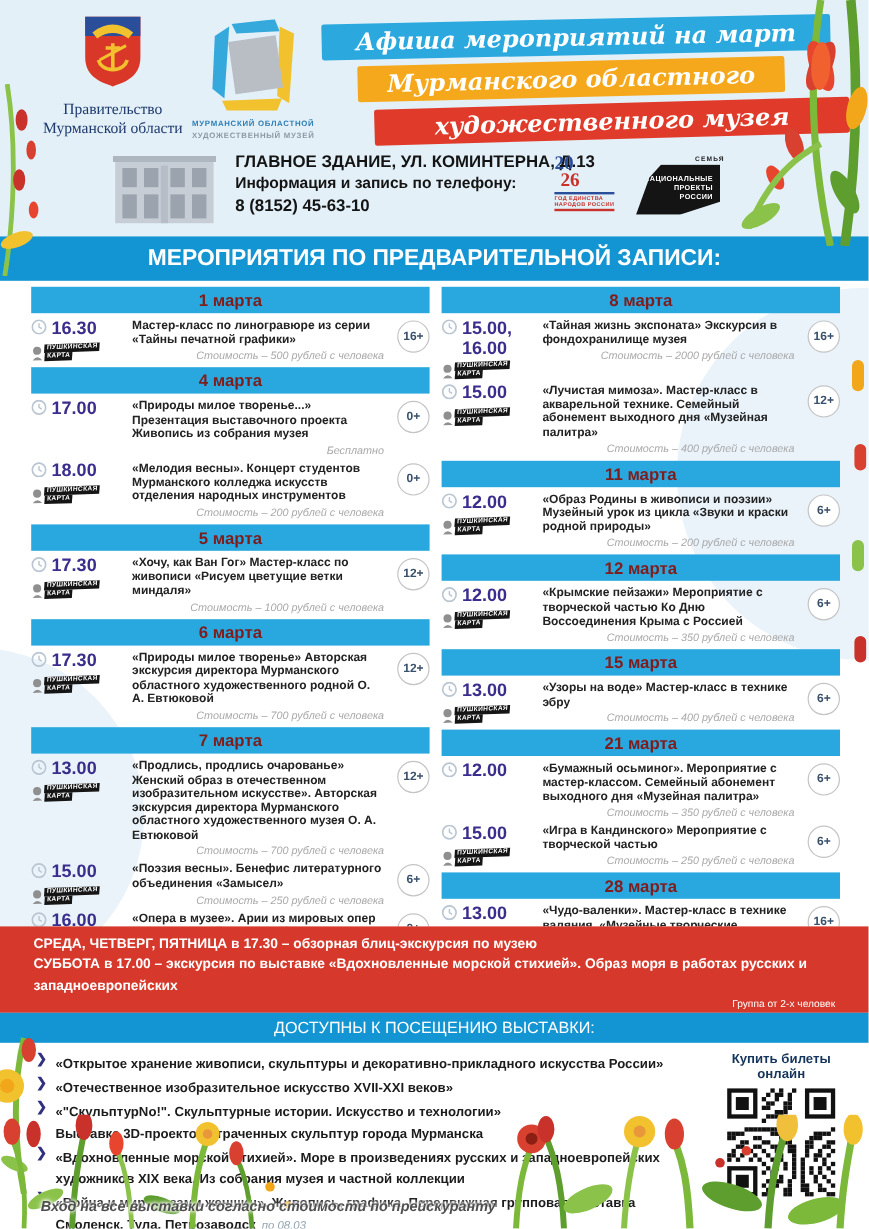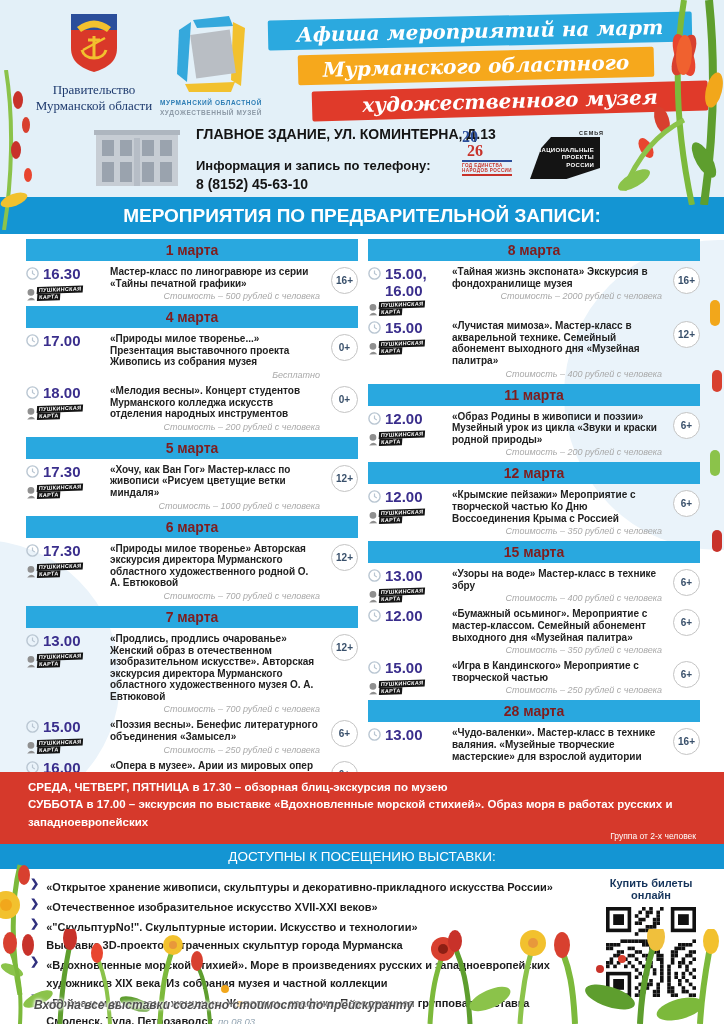--- a/index.html
+++ b/index.html
@@ -15,21 +15,21 @@
   .mlogo-text{font-size:6.5px;font-weight:bold;letter-spacing:.6px;line-height:1.5;}
   .mlogo-text .l1{color:#2E7EB5;display:block;}
   .mlogo-text .l2{color:#8C99A6;display:block;}
   .ribbons{position:absolute;left:264px;top:16px;width:436px;}
   .ribbon{height:30px;margin-bottom:5px;display:flex;align-items:center;justify-content:center;
     color:#fff;font-family:"DejaVu Serif",serif;font-style:italic;font-weight:bold;font-size:20px;
     border-radius:2px;}
   .addr-row{position:absolute;left:94px;top:126px;display:flex;align-items:flex-start;}
   .addr-text{margin-left:16px;}
   .addr-l1{font-size:14px;font-weight:bold;color:#141414;}
-  .addr-l2{font-size:13px;font-weight:bold;color:#141414;margin-top:16px;}
+  .addr-l2{font-size:13px;font-weight:bold;color:#141414;margin-top:3px;}
   .addr-phone{font-size:14px;font-weight:bold;color:#141414;margin-top:3px;}
   .partners{position:absolute;left:462px;top:130px;display:flex;gap:18px;align-items:flex-start;}
   .y26 .num{font-size:16px;font-weight:bold;line-height:.85;font-family:Liberation Serif, serif;}
   .y26 .n20{color:#2B4E9B;} .y26 .n26{color:#C8322A;margin-left:5px;}
   .y26-cap{margin-top:3px;border-top:2px solid #2B4E9B;border-bottom:2px solid #C8322A;padding:1px 0;}
   .y26-cap span{display:block;font-size:4.6px;font-weight:bold;color:#C8322A;letter-spacing:.4px;}
   .np{width:80px;}
   .np-cap{font-size:5.5px;font-weight:bold;color:#222;text-align:right;letter-spacing:1px;margin-right:6px;}
   .np-shape{margin-top:1px;width:70px;height:42px;background:#141414;
     clip-path:polygon(30% 0,100% 0,100% 74%,52% 100%,0 100%,16% 26%);
@@ -519,20 +519,21 @@
             </div>
           </div>
           <div class="evt-body">
             <div class="evt-title">«Узоры на воде» Мастер-класс в технике эбру</div>
             <div class="evt-price">Стоимость – 400 рублей с человека</div>
           </div>
           <div class="evt-agewrap">
             <div class="age-badge">6+</div>
           </div>
         </div>
+        <div class="date-band">21 марта</div>
         <div class="evt-row">
           <div class="evt-left">
             <div class="evt-timewrap">
               <span><svg width="13" height="13" viewBox="0 0 13 13">
                   <circle cx="6.5" cy="6.5" r="5.6" fill="none" stroke="#B9C6D2" stroke-width="1.4"></circle>
                   <path d="M6.5 3.4 v3.1 l2.3 1.4" stroke="#B9C6D2" stroke-width="1.2" fill="none"></path>
                 </svg></span>
               <span class="evt-time">12.00</span>
             </div>
           </div>

